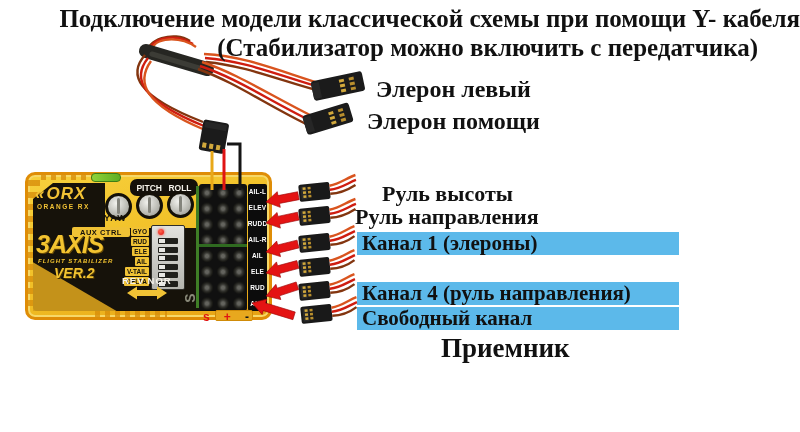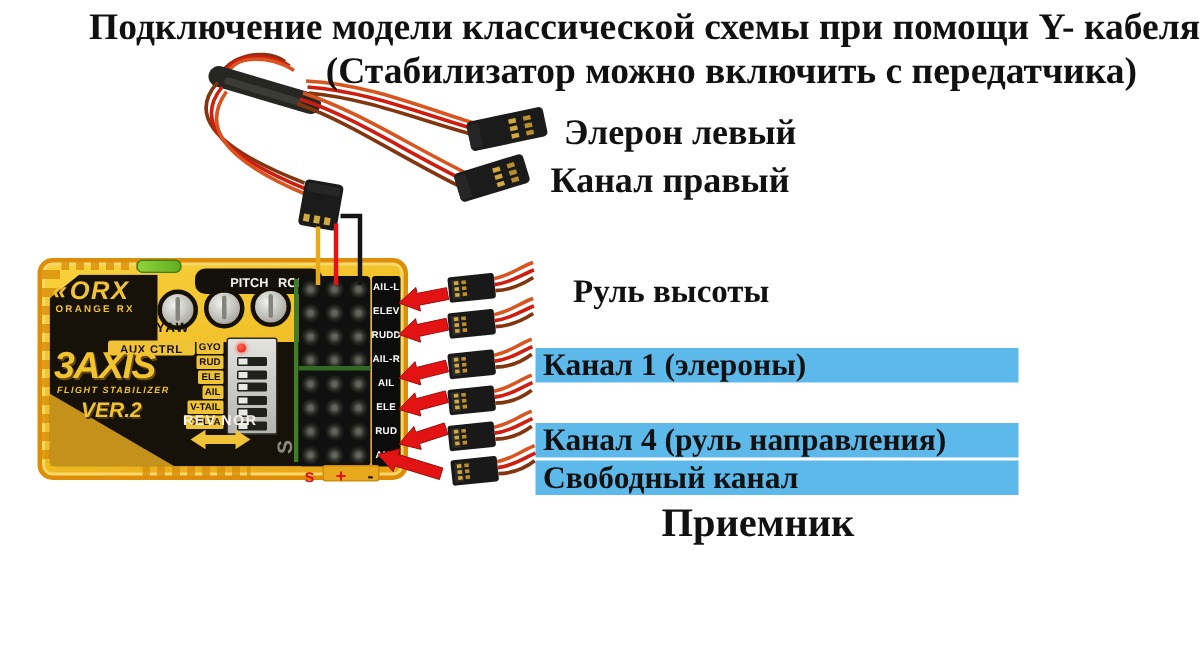--- a/index.html
+++ b/index.html
@@ -33,21 +33,21 @@
        background:repeating-linear-gradient(90deg,#d88e0a 0 5px,rgba(0,0,0,0) 5px 10px);opacity:.8;}
   .bubble{position:absolute;left:66px;top:1px;width:28px;height:7px;border-radius:4px;
        background:linear-gradient(90deg,#8fd33a,#5fae22);border:1px solid #3f7d16;}
   .sticker{position:absolute;left:8px;top:11px;width:174px;height:128px;background:#16120a;
        clip-path:polygon(0 16px,20px 0,72px 0,72px 45px,174px 45px,174px 128px,0 128px);
        border-radius:4px;}
   .gold-wedge{position:absolute;left:8px;top:11px;width:174px;height:128px;
        clip-path:polygon(0 62%,48% 100%,0 100%);background:#d7a11c;opacity:.9;}
   .prtab{position:absolute;left:105px;top:7px;width:68px;height:17px;background:#14100a;
        border-radius:7px;display:flex;align-items:center;justify-content:space-evenly;
-       font-family:"Liberation Sans",sans-serif;font-weight:700;font-size:8.5px;color:#f5f2ea;padding-left:17px;}
+       font-family:"Liberation Sans",sans-serif;font-weight:700;font-size:8.5px;color:#f5f2ea;}
   .pot{position:absolute;width:21px;height:21px;border-radius:50%;border:3px solid #141008;
        background:radial-gradient(circle at 40% 35%,#f2f2ee,#b9b9b2 60%,#8e8e86);}
   .pot::after{content:"";position:absolute;left:8.5px;top:2px;width:3px;height:16px;
        background:#84847c;border-radius:2px;}
   .pot1{left:80px;top:21px;} .pot2{left:111px;top:20px;} .pot3{left:142px;top:19px;}
   .yaw{position:absolute;left:79px;top:41px;font-family:"Liberation Sans",sans-serif;
        font-weight:700;font-size:9px;color:#14100a;letter-spacing:1px;}
   .orx{position:absolute;left:10px;top:13px;color:#f2c235;font-family:"Liberation Sans",sans-serif;
        font-weight:700;font-style:italic;font-size:17px;line-height:17px;letter-spacing:1px;}
   .orx::before{content:"\00AB";margin-right:1px;}
@@ -326,22 +326,23 @@
       <polygon transform="translate(266,296) rotate(-18)" points="0,0 13,-8 13,-4 33,-4 33,4 13,4 13,8"></polygon>
       <polygon transform="translate(252,303) rotate(17)" points="0,0 13,-8 13,-4 44,-4 44,4 13,4 13,8"></polygon>
     </g>
 
     <polygon fill="#f0c235" points="127,293 137,286.5 137,290 157,290 157,286.5 167,293 157,299.5 157,296 137,296 137,299.5"></polygon>
   </svg>
 
   <div class="txt title1">Подключение модели классической схемы при помощи Y- кабеля</div>
   <div class="txt title2">(Стабилизатор можно включить с передатчика)</div>
   <div class="txt lbl-ail-left">Элерон левый</div>
-  <div class="txt lbl-ail-right">Канал правый</div>
+  <div class="txt lbl-ail-right">Элерон помощи</div>
   <div class="txt row-label row1">Руль высоты</div>
+  <div class="txt row-label row2">Руль направления</div>
   <div class="txt receiver">Приемник</div>
 
   <div class="polarity">
     <span class="red">s</span>
     <span class="red">+</span>
     <span class="blk">-</span>
   </div>
 </div>
 
 </body></html>

